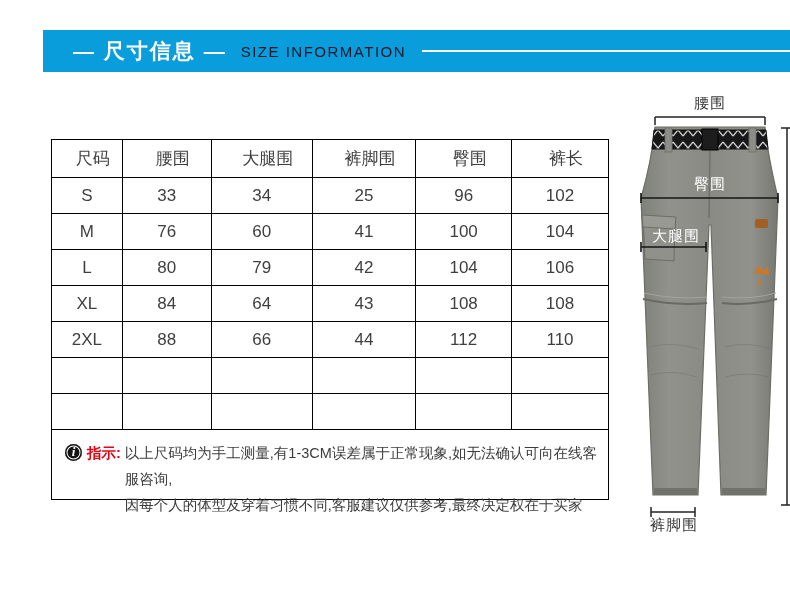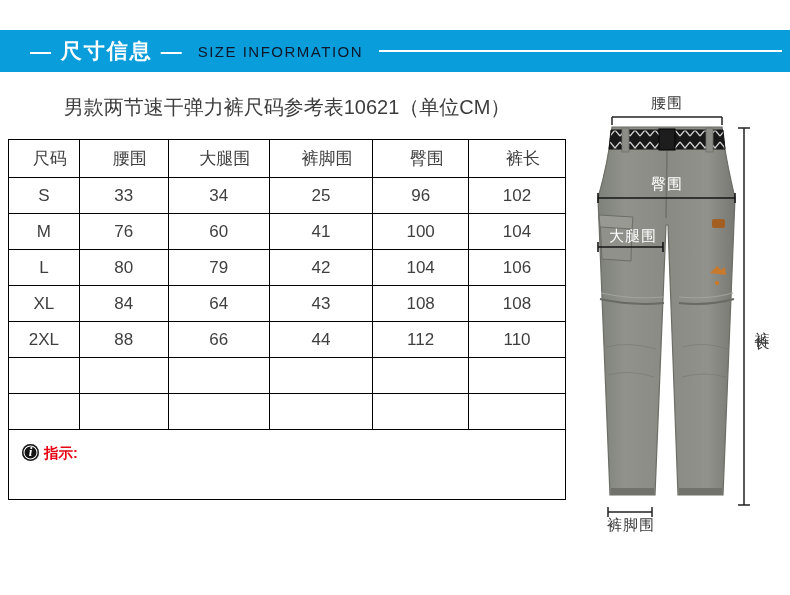--- a/index.html
+++ b/index.html
@@ -1,18 +1,18 @@
 <!DOCTYPE html>
 <html><head>
 <meta charset="utf-8">
 <style>
   * { margin:0; padding:0; box-sizing:border-box; }
   html,body { width:790px; height:595px; }
   body { font-family:"Liberation Sans","DejaVu Sans",sans-serif; background:#ffffff; overflow:hidden; }
-  .page { position:relative; width:632px; height:595px; background:#ffffff; }
+  .page { position:relative; width:632px; height:595px; background:#ffffff;margin-left:43px; }
 
   
   .banner { position:absolute; top:30px; left:0; width:790px; height:42px;
             background:#0a9ddb; display:flex; align-items:center; padding:0 8px 0 30px; }
   .banner-cn { color:#ffffff; font-size:21px; font-weight:bold; letter-spacing:2px; white-space:nowrap; }
   .banner-en { color:#0f172a; font-size:15px; letter-spacing:1.5px; margin-left:14px; white-space:nowrap; }
   .banner-rule { flex:1; height:2px; background:#ffffff; margin-left:16px; }
 
   
   .title { position:absolute; top:94px; left:8px; width:558px; text-align:center;
@@ -56,21 +56,20 @@
 <body>
 
 <div class="page">
 
   <div class="banner" style="background: rgb(10, 157, 219);">
     <span class="banner-cn">— 尺寸信息 —</span>
     <span class="banner-en">SIZE INFORMATION</span>
     <span class="banner-rule"></span>
   </div>
 
-  <div class="title">男款两节速干弹力裤尺码参考表10621（单位CM）</div>
 
   <div class="table-wrap">
     <table class="size">
       <thead>
         <tr>
             <th>尺码</th>
             <th>腰围</th>
             <th>大腿围</th>
             <th>裤脚围</th>
             <th>臀围</th>
@@ -135,20 +134,24 @@
             <td></td>
           </tr>
         </tbody>
     </table>
   </div>
 
   <div class="note">
     <span class="note-head">
       <span class="info-icon">i</span>
       <span class="note-label" style="color: rgb(230, 0, 18);">指示:</span>
+    </span>
+    <span class="note-body">
+      <span>以上尺码均为手工测量,有1-3CM误差属于正常现象,如无法确认可向在线客服咨询,</span><br>
+      <span>因每个人的体型及穿着习惯不同,客服建议仅供参考,最终决定权在于买家</span>
     </span>
   </div>
 
   <div class="figure">
     <svg width="220" height="480" viewBox="0 0 220 480">
       <defs>
         <linearGradient id="pantsGrad" x1="0" y1="0" x2="1" y2="0">
           <stop offset="0" stop-color="#7e807a"></stop>
           <stop offset="0.2" stop-color="#90928b"></stop>
           <stop offset="0.5" stop-color="#888a83"></stop>

